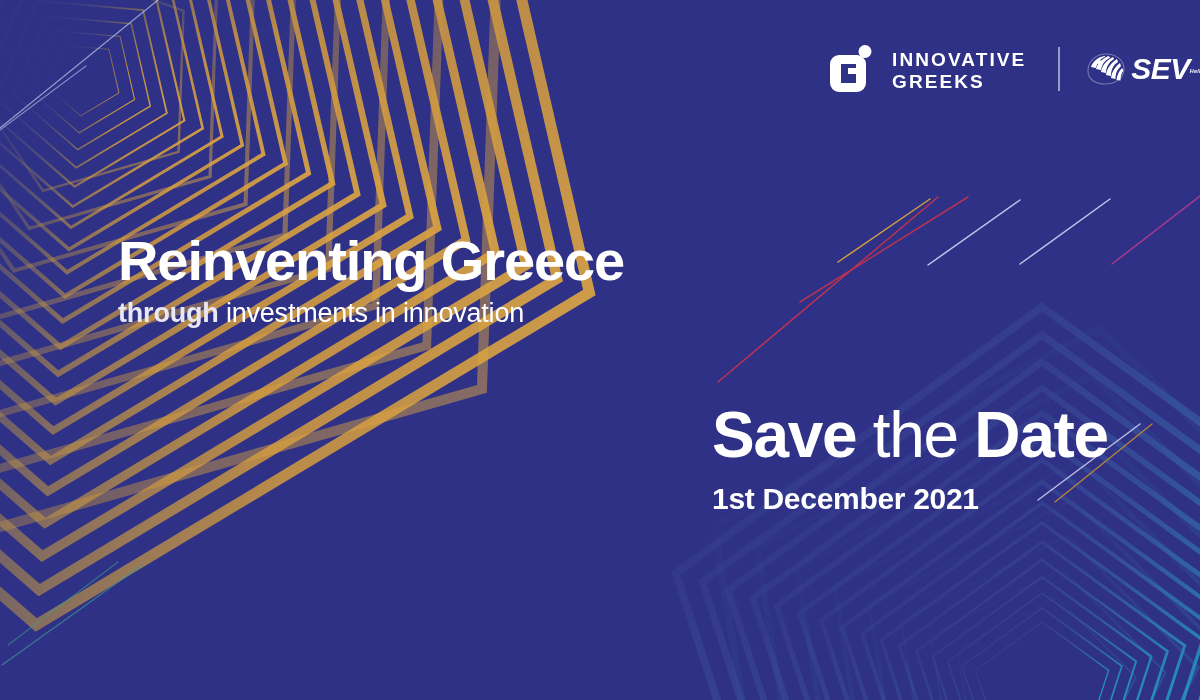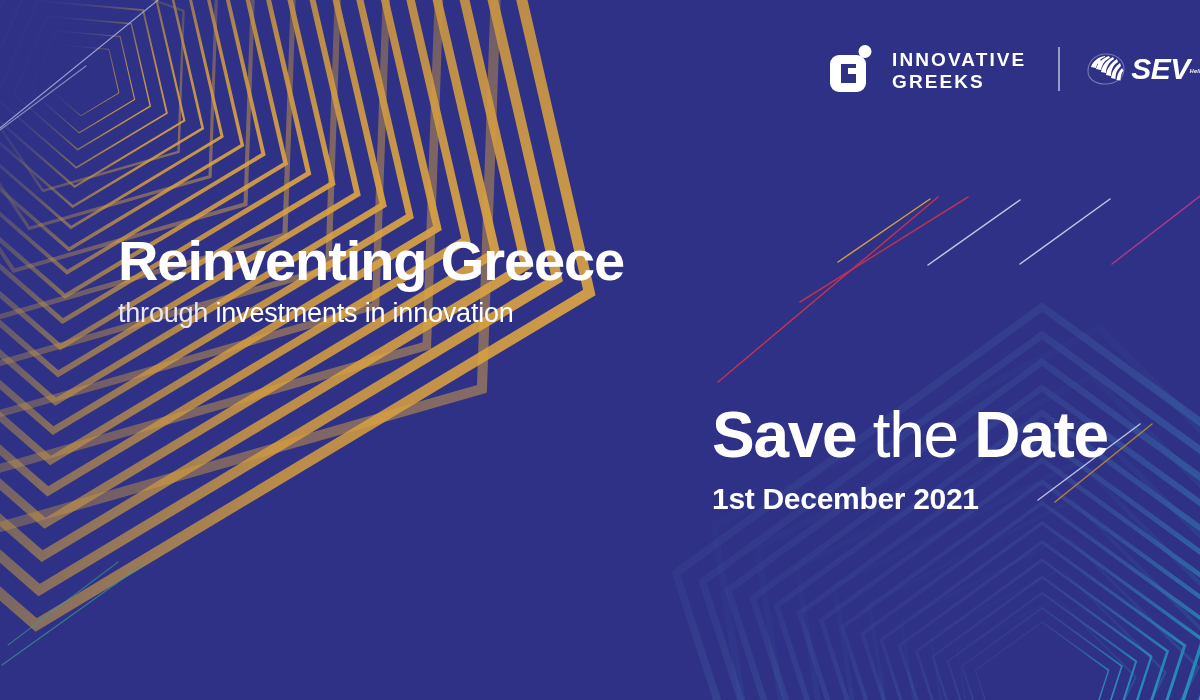--- a/index.html
+++ b/index.html
@@ -83,21 +83,21 @@
     white-space:nowrap;
   }
   .subheadline {
     margin-top:9px;
     font-size:27px;
     color:#ffffff;
     line-height:1.1;
     white-space:nowrap;
     letter-spacing:-0.2px;
   }
-  .sub-light { font-weight:400; color:#e8e8f4; }
+  .sub-light { font-weight:700; color:#e8e8f4; }
   .sub-bold  { font-weight:400; }
 
   
   .save-block {
     position:absolute;
     left:712px; top:403px;
     width:430px;
   }
   .save-title {
     font-size:64px;

